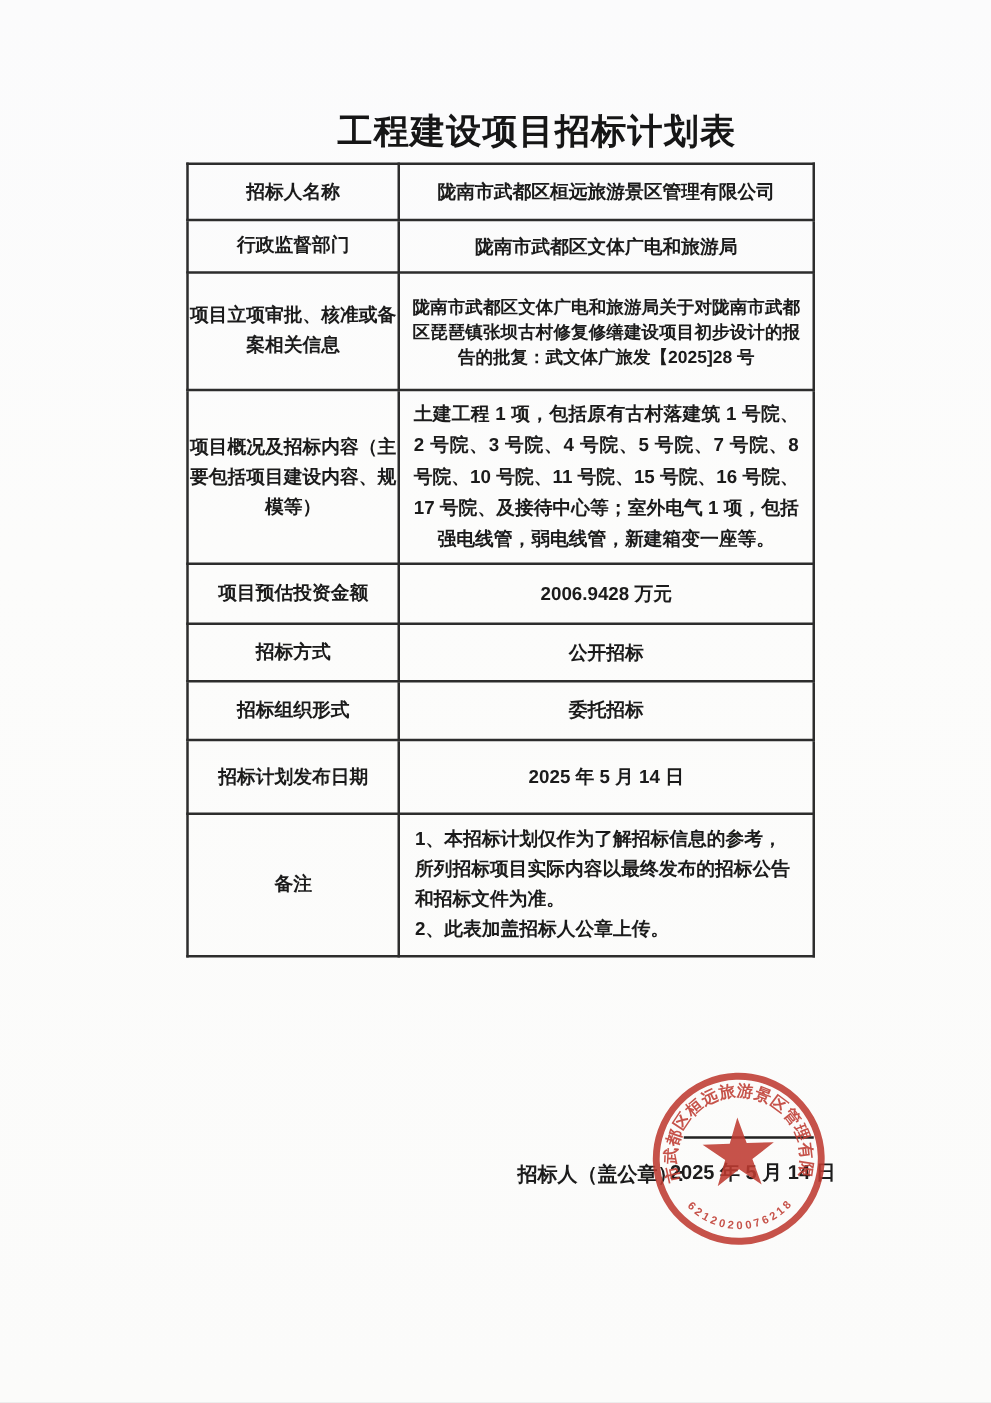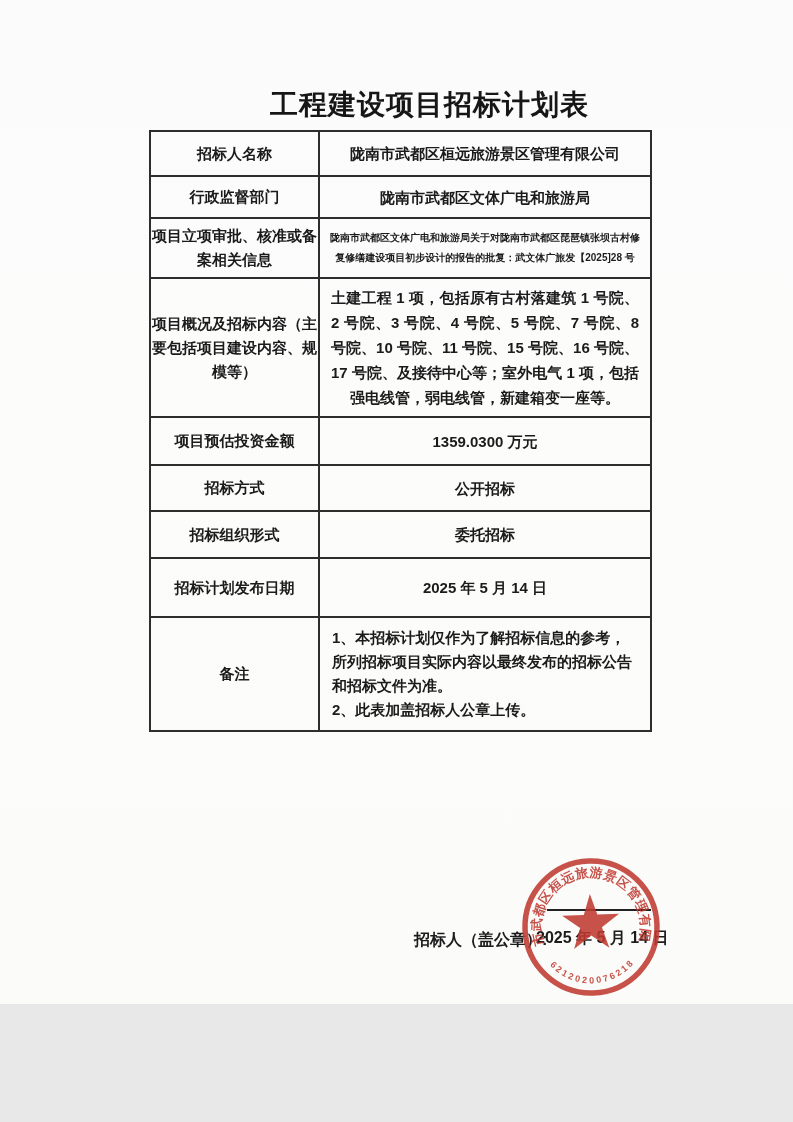--- a/index.html
+++ b/index.html
@@ -1,19 +1,19 @@
 <!DOCTYPE html>
 <html><head>
 <meta charset="utf-8">
 <style>
   * { margin: 0; padding: 0; box-sizing: border-box; }
   html, body { background: #e8e8e8; }
   .page {
     position: relative;
-    width: 793px; height: 1004px;
+    width: 793px; height: 1122px;
     margin: 0 auto;
     background: linear-gradient(180deg, #fbfbfc 0%, #fcfcfb 40%, #fbfbfa 100%);
     font-family: "Liberation Sans", "DejaVu Sans", sans-serif;
     color: #1c1c1c;
     overflow: hidden;
   }
   .doc-title {
     position: absolute;
     left: 270px; top: 86px;
     font-size: 28px;
@@ -46,22 +46,22 @@
   }
   td.val {
     text-align: center;
     padding: 3px 12px;
     line-height: 21px;
   }
   tr.r-approve td.val {
     text-align: justify;
     text-align-last: center;
     line-height: 20px;
-    padding: 0 10px;
-    font-size: 10px;
+    padding: 16px 10px;
+    font-size: 14px;
   }
   tr.r-scope td.val {
     text-align: justify;
     text-align-last: center;
     line-height: 25px;
     padding: 6px 11px;
   }
   tr.r-remark td.val {
     text-align: left;
     text-align-last: left;
@@ -123,21 +123,21 @@
       <tr class="r-approve" style="height:60px">
         <td class="lbl">项目立项审批、核准或备案相关信息</td>
         <td class="val">陇南市武都区文体广电和旅游局关于对陇南市武都区琵琶镇张坝古村修复修缮建设项目初步设计的报告的批复：武文体广旅发【2025]28 号</td>
       </tr>
       <tr class="r-scope" style="height:130px">
         <td class="lbl">项目概况及招标内容（主要包括项目建设内容、规模等）</td>
         <td class="val">土建工程 1 项，包括原有古村落建筑 1 号院、2 号院、3 号院、4 号院、5 号院、7 号院、8 号院、10 号院、11 号院、15 号院、16 号院、17 号院、及接待中心等；室外电气 1 项，包括强电线管，弱电线管，新建箱变一座等。</td>
       </tr>
       <tr style="height:48px">
         <td class="lbl">项目预估投资金额</td>
-        <td class="val">1359.0300 万元</td>
+        <td class="val">2006.9428 万元</td>
       </tr>
       <tr style="height:46px">
         <td class="lbl">招标方式</td>
         <td class="val">公开招标</td>
       </tr>
       <tr style="height:47px">
         <td class="lbl">招标组织形式</td>
         <td class="val">委托招标</td>
       </tr>
       <tr style="height:59px">

